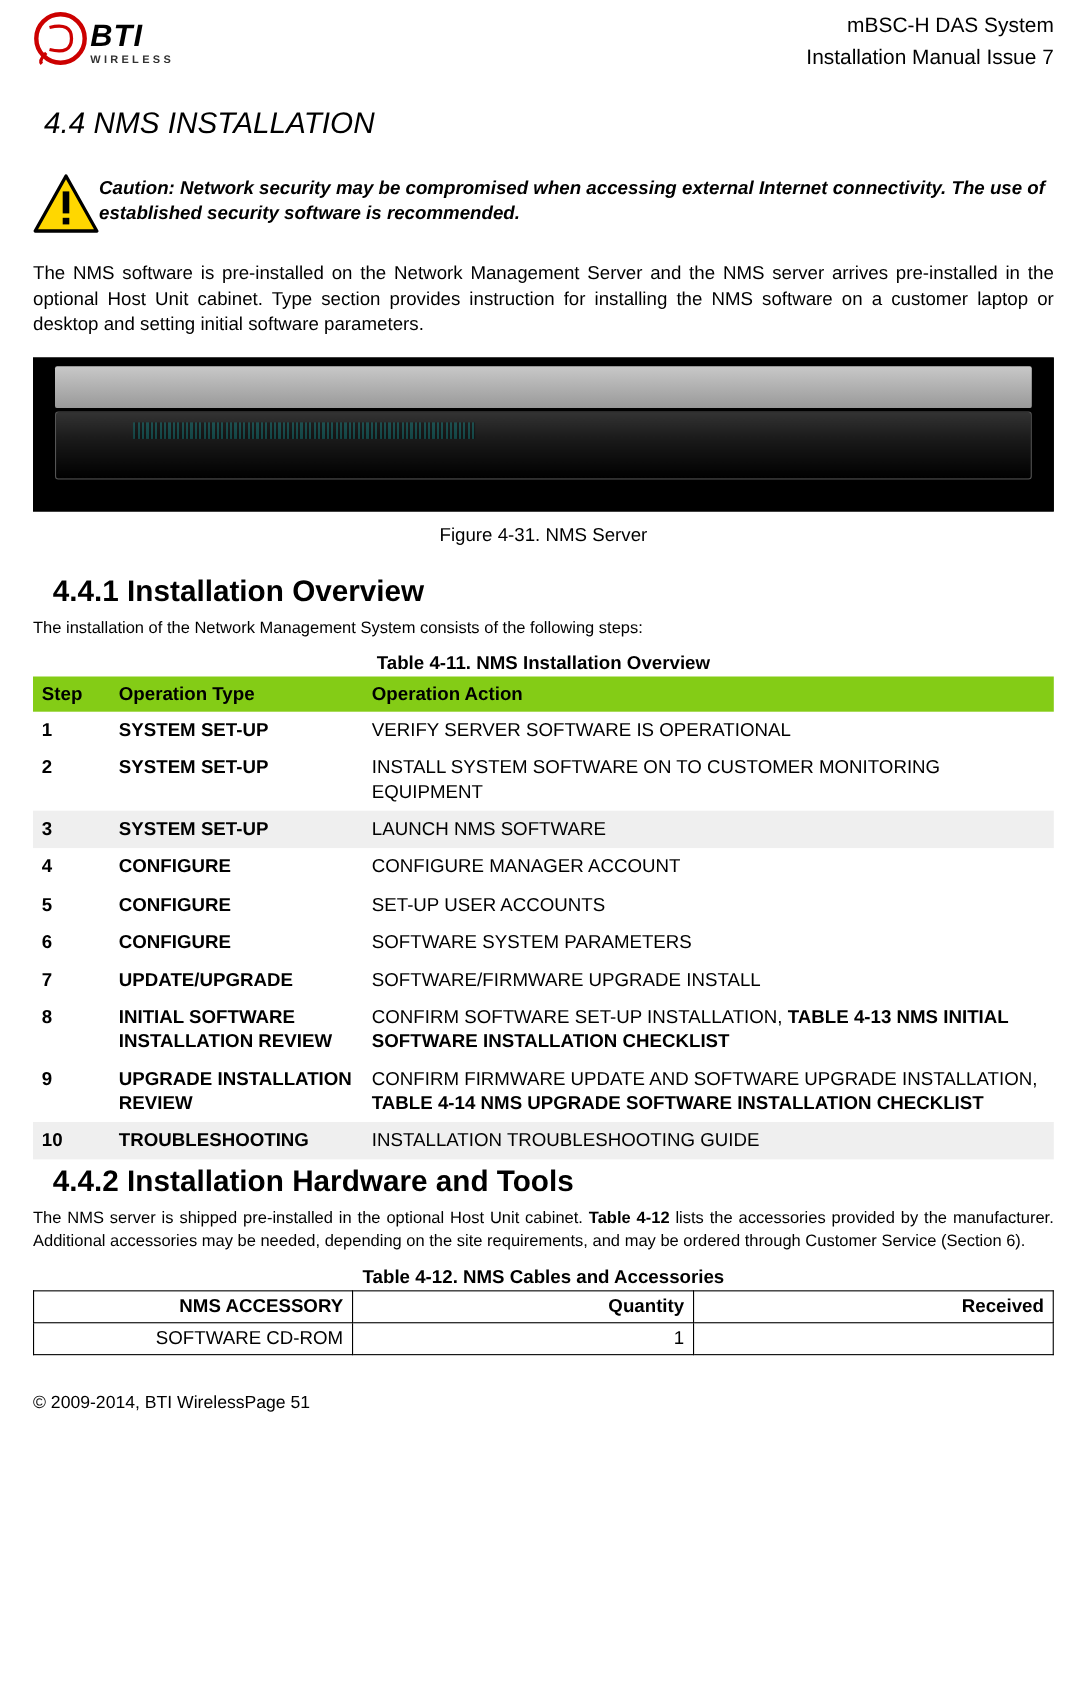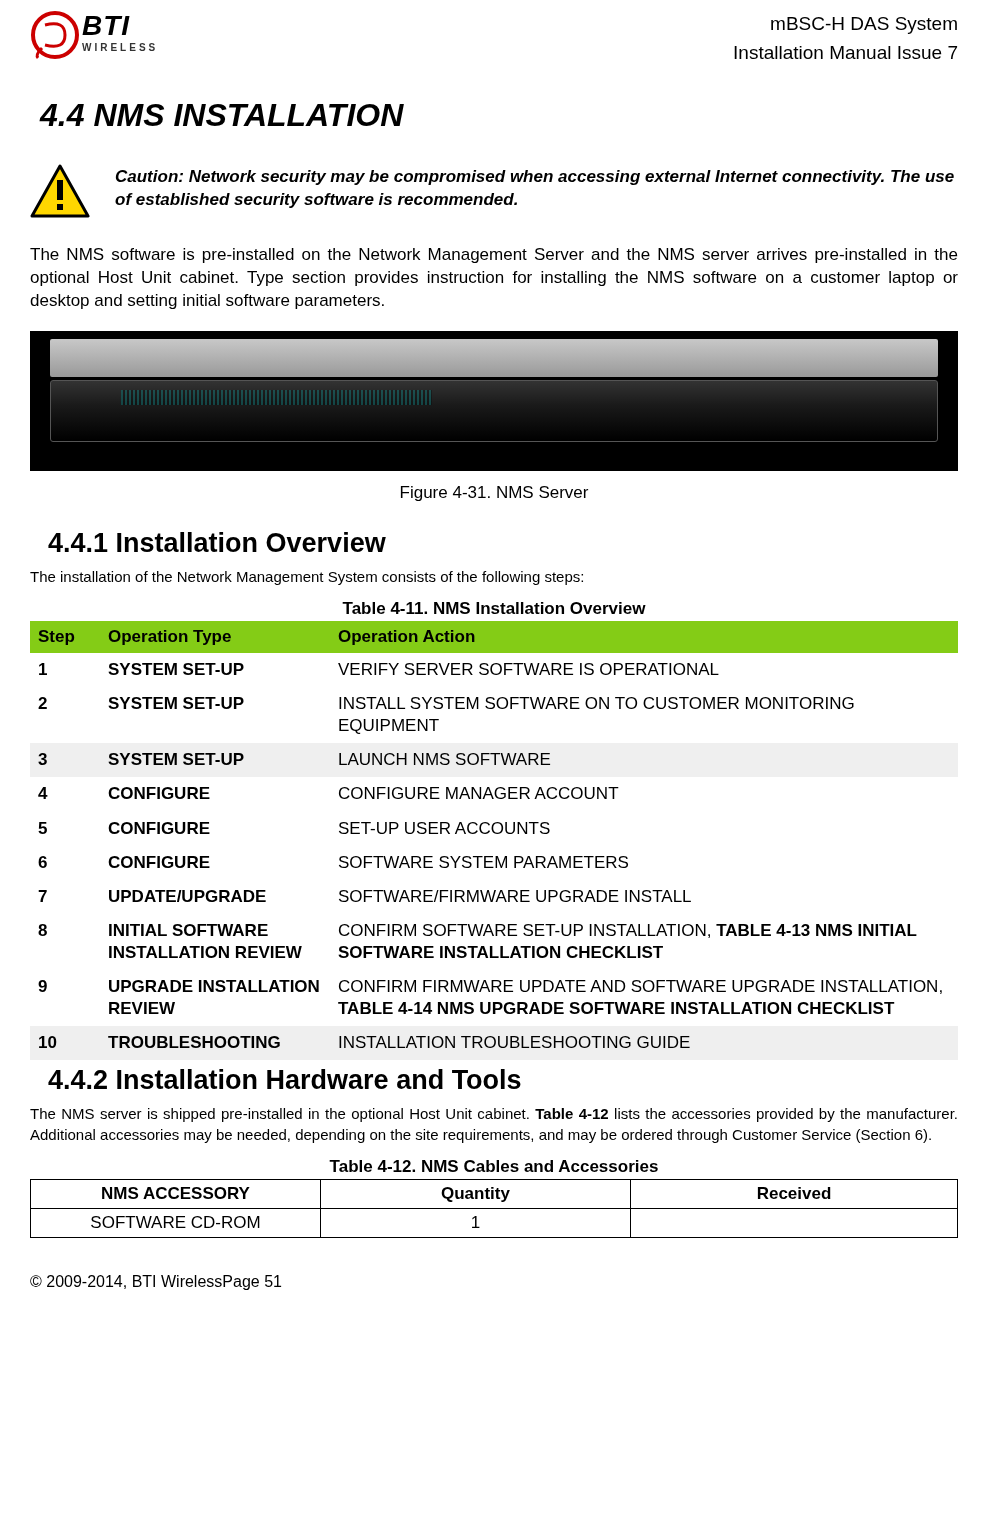--- a/index.html
+++ b/index.html
@@ -13,49 +13,48 @@
       padding: 10px 30px 20px 30px;
     }
     .header {
       display: flex;
       justify-content: space-between;
       align-items: flex-start;
       margin-bottom: 30px;
     }
     .logo {
       display: flex;
-      align-items: flex-start;
+      align-items: flex-end;
       gap: 2px;
     }
     .logo-icon {
       width: 50px;
       height: 50px;
     }
     .logo-text {
       display: flex;
       flex-direction: column;
       font-weight: bold;
     }
     .logo-main { font-size: 28px; letter-spacing: 1px; font-style: italic; }
     .logo-sub { font-size: 10px; letter-spacing: 3px; color: #333; }
     .header-right {
       text-align: right;
       font-size: 19px;
       line-height: 1.5;
     }
     h1.section-title {
-      font-size: 32px;
+      font-size: 27px;
       font-style: italic;
-      font-weight: bold;
+      font-weight: normal;
       margin: 15px 0 30px 10px;
     }
     .caution-block {
       display: flex;
       align-items: flex-start;
-      gap: 25px;
       margin: 0 0 25px 0;
     }
     .caution-icon {
       width: 60px;
       height: 55px;
       flex-shrink: 0;
     }
     .caution-text {
       font-style: italic;
       font-weight: bold;
@@ -142,21 +141,21 @@
     table.overview tr.shade td { background: #efefef; }
     .action-bold { font-weight: bold; }
     table.accessories {
       width: 100%;
       border-collapse: collapse;
       font-size: 17px;
     }
     table.accessories th, table.accessories td {
       border: 1px solid #000;
       padding: 4px 8px;
-      text-align: center;
+      text-align: right;
     }
     table.accessories th { font-weight: bold; }
     .acc-col1 { width: 290px; }
     .acc-col2 { width: 310px; }
     .footer {
       display: flex;
       justify-content: flex-start;
       font-size: 16px;
       margin-top: 35px;
     }

